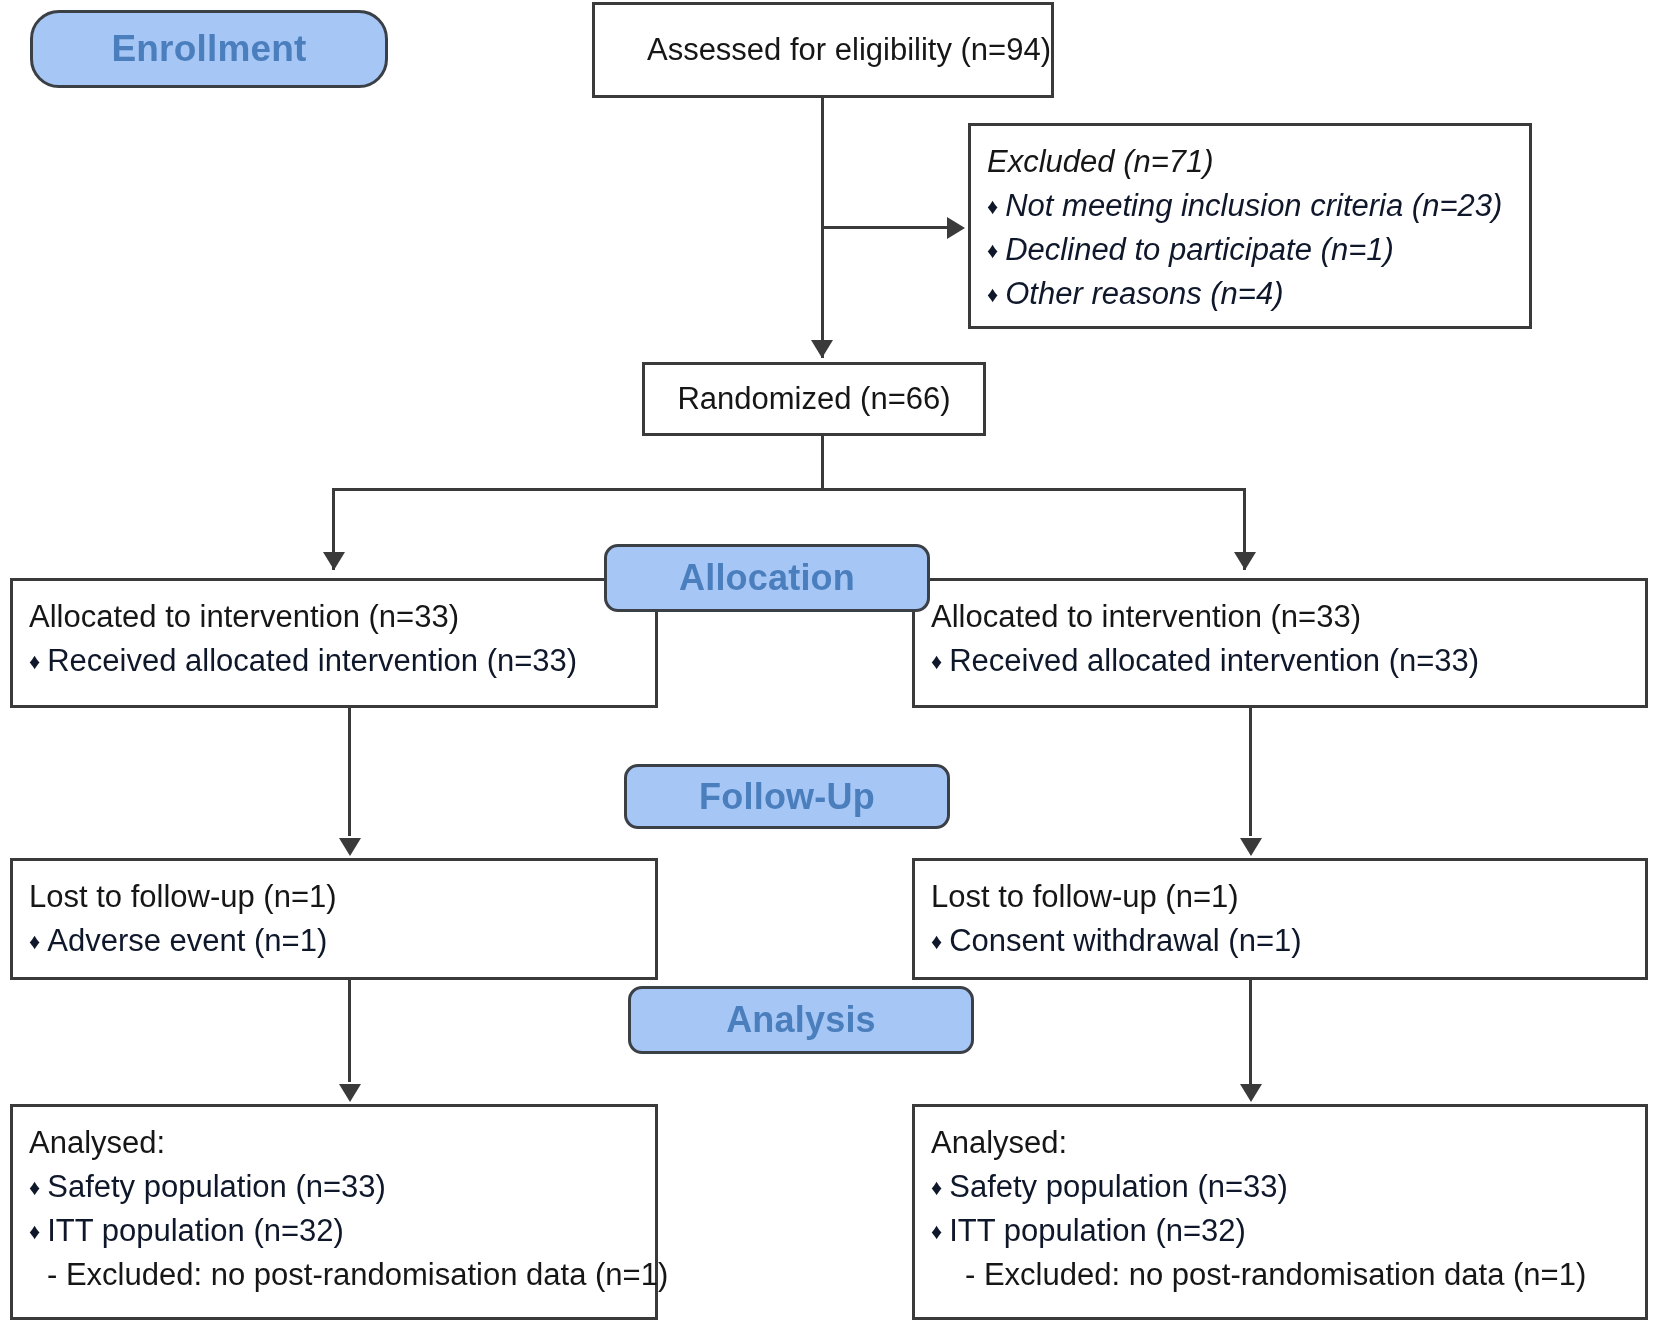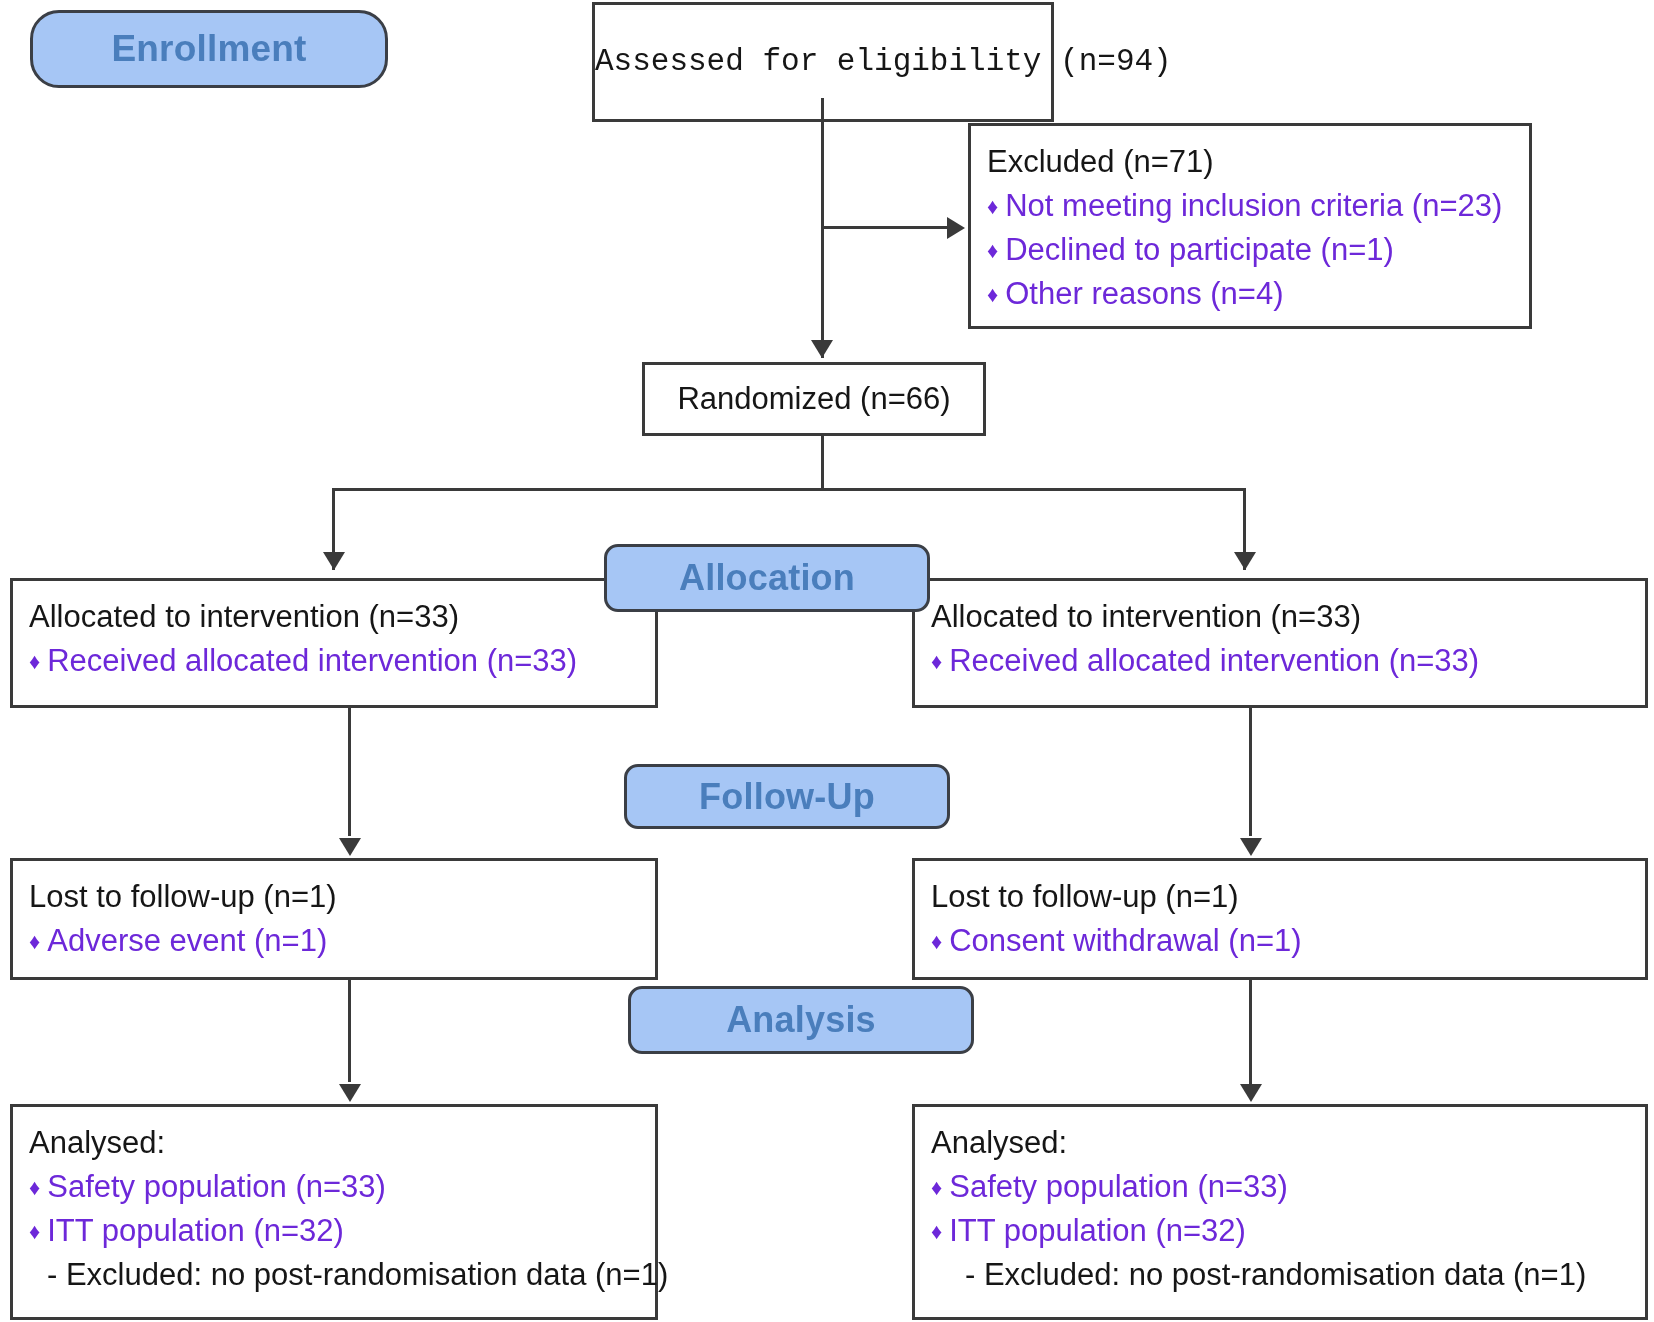--- a/index.html
+++ b/index.html
@@ -34,21 +34,21 @@
     color: #161616;
   }
   .box .line.center {
     text-align: center;
   }
   .bullet-line {
     display: block;
     font-size: 31px;
     line-height: 1.42;
     white-space: nowrap;
-    color: #6d28d9;
+    color: #0f172a;
   }
   .bullet-line .dia {
     display: inline-block;
     font-size: 22px;
     transform: translateY(-2px);
     margin-right: 7px;
   }
   .sub-line {
     display: block;
     font-size: 31px;
@@ -105,31 +105,31 @@
 </style>
 </head>
 <body>
 
 <div id="canvas">
 
   <div class="badge" style="left:30px; top:10px; width:358px; height:78px; font-size:37px;border-radius:29px;">
     <span>Enrollment</span>
   </div>
 
-  <div class="box" style="left:592px; top:2px; width:462px; height:120px; display:flex; align-items:center; justify-content:flex-start; padding:0;font-family:Liberation Mono, monospace;">
+  <div class="box" style="left:592px; top:2px; width:462px; height:96px; display:flex; align-items:center; justify-content:flex-end; padding:0;">
     <div class="line center">Assessed for eligibility (n=94)</div>
   </div>
 
   <div class="vline" style="left:821px; top:98px; height:260px;"></div>
   <div class="arrow-down" style="left:811px; top:340px;"></div>
 
   <div class="hline" style="left:821px; top:226px; width:126px;"></div>
   <div class="arrow-right" style="left:947px; top:217px;"></div>
 
-  <div class="box" style="left:968px; top:123px; width:564px; height:206px;">
+  <div class="box" style="left:968px; top:123px; width:564px; height:206px;font-style:italic;">
     <div class="line">Excluded  (n=71)</div>
     <span class="bullet-line">
       <span class="dia">♦</span><span>Not meeting inclusion criteria (n=23)</span>
     </span>
     <span class="bullet-line">
       <span class="dia">♦</span><span>Declined to participate (n=1)</span>
     </span>
     <span class="bullet-line">
       <span class="dia">♦</span><span>Other reasons (n=4)</span>
     </span>

